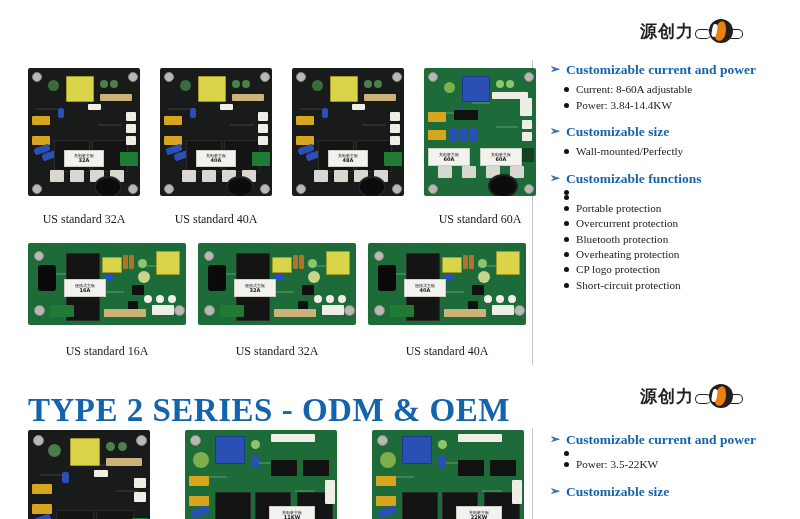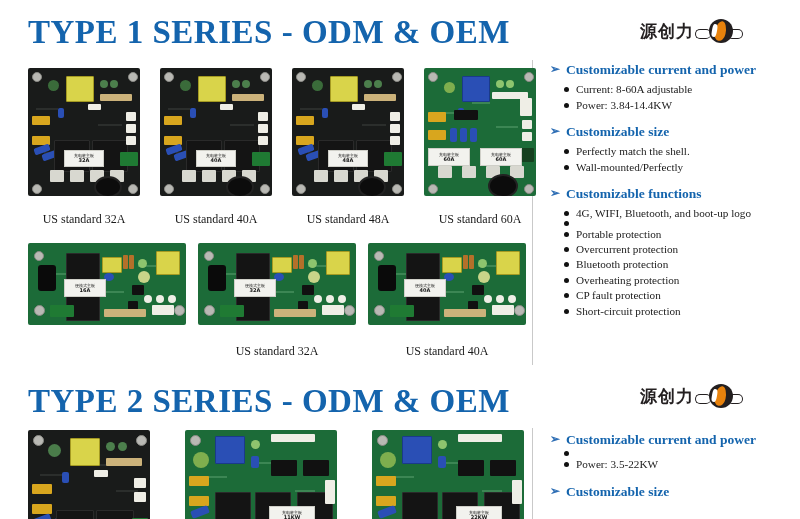--- a/index.html
+++ b/index.html
@@ -12,21 +12,21 @@
   
   .section-title{
     position:absolute;
     font-family:"Liberation Serif",serif;
     font-weight:bold;font-style:normal;
     color:#1464ad;
     letter-spacing:.5px;
     white-space:nowrap;
   }
   #t1-title{left:28px;top:14px;font-size:33px;}
-  #t2-title{left:28px;top:383px;font-size:33px;}
+  #t2-title{left:28px;top:392px;font-size:33px;}
 
   
   .logo{position:absolute;display:flex;align-items:center;gap:2px;}
   #logo1{left:640px;top:18px;}
   #logo2{left:640px;top:383px;}
   .logo-cn{
     font-family:"DejaVu Sans",sans-serif;font-weight:bold;
     font-size:17px;color:#231f20;letter-spacing:1px;
   }
   .logo-mark{position:relative;width:46px;height:26px;}
@@ -107,21 +107,20 @@
   .lbl .amp{font-family:"DejaVu Sans",sans-serif;font-weight:bold;color:#111;}
   .specks{position:absolute;inset:0;opacity:.55;}
   .specks i{position:absolute;display:block;background:#3a3f3c;}
   .board.green .specks i{background:#9fd8a8;opacity:.45;}
 </style>
 </head>
 <body>
 
 <div class="page">
 
-  <div class="section-title" id="t1-title">TYPE 1 SERIES - ODM &amp; OEM</div>
 
   <div class="logo" id="logo1">
     <span class="logo-cn">源创力</span>
     <span class="logo-mark">
       <span class="wing l"></span>
         <span class="wing r"></span>
       <span class="disc"></span>
         <span class="swoosh"></span>
         <span class="swoosh2"></span>
     </span>
@@ -148,38 +147,33 @@
 
     <div class="gap"></div>
 
     <div class="feat-head">
       <span class="arrow">➢</span>
       <span>Customizable size</span>
     </div>
     <ul class="feat-list">
       <li>
           <span class="dot"></span>
-          <span>Perfectly match the shell.</span>
-        </li>
-      <li>
-          <span class="dot"></span>
           <span>Wall-mounted/Perfectly</span>
         </li>
     </ul>
 
     <div class="gap"></div>
 
     <div class="feat-head">
       <span class="arrow">➢</span>
       <span>Customizable functions</span>
     </div>
     <ul class="feat-list">
       <li>
           <span class="dot"></span>
-          <span>4G, WIFI, Bluetooth, and boot-up logo</span>
         </li>
       <li>
           <span class="dot"></span>
         </li>
       <li>
           <span class="dot"></span>
           <span>Portable protection</span>
         </li>
       <li>
           <span class="dot"></span>
@@ -188,21 +182,21 @@
       <li>
           <span class="dot"></span>
           <span>Bluetooth protection</span>
         </li>
       <li>
           <span class="dot"></span>
           <span>Overheating protection</span>
         </li>
       <li>
           <span class="dot"></span>
-          <span>CP fault protection</span>
+          <span>CP logo protection</span>
         </li>
       <li>
           <span class="dot"></span>
           <span>Short-circuit protection</span>
         </li>
     </ul>
   </div>
 
   <div class="board dark" style="left:28px;top:68px;width:112px;height:128px;">
     <div class="specks">
@@ -361,21 +355,20 @@
     <div class="chip" style="left:86px;top:98px;width:14px;height:12px;background:#d8d8d0;"></div>
     <div class="torus" style="left:64px;top:106px;width:26px;height:20px;"></div>
     <div class="screw" style="left:4px;top:4px;width:8px;height:8px;"></div>
     <div class="screw" style="left:100px;top:4px;width:8px;height:8px;"></div>
     <div class="screw" style="left:4px;top:116px;width:8px;height:8px;"></div>
     <div class="screw" style="left:100px;top:116px;width:8px;height:8px;"></div>
   </div>
 
   <div class="cap" style="left:28px;top:212px;width:112px;">US standard 32A</div>
   <div class="cap" style="left:160px;top:212px;width:112px;">US standard 40A</div>
-  <div class="cap" style="left:292px;top:212px;width:112px;">US standard 48A</div>
   <div class="cap" style="left:424px;top:212px;width:112px;">US standard 60A</div>
 
   <div class="board green" style="left:28px;top:243px;width:158px;height:82px;">
     <div class="specks">
         <i style="left:20px;top:30px;width:30px;height:2px"></i>
         <i style="left:70px;top:48px;width:26px;height:2px"></i>
         <i style="left:110px;top:22px;width:24px;height:2px"></i>
       </div>
     <div class="cap-blk" style="left:10px;top:22px;width:18px;height:26px;border-radius:3px;"></div>
     <div class="relay" style="left:38px;top:10px;width:32px;height:30px;"></div>
@@ -463,20 +456,21 @@
     <div class="term-yel" style="left:22px;top:62px;width:24px;height:12px;background:#1f7a33;"></div>
     <div class="lbl" style="left:36px;top:36px;width:40px;height:16px;">
       <span class="cn" style="font-size:4px;">便携式主板</span>
       <span class="amp" style="font-size:5px;">40A</span>
     </div>
     <div class="screw" style="left:6px;top:8px;width:8px;height:8px;"></div>
     <div class="screw" style="left:6px;top:62px;width:9px;height:9px;"></div>
     <div class="screw" style="left:146px;top:62px;width:9px;height:9px;"></div>
   </div>
 
+  <div class="cap" style="left:28px;top:344px;width:158px;">US standard 16A</div>
   <div class="cap" style="left:198px;top:344px;width:158px;">US standard 32A</div>
   <div class="cap" style="left:368px;top:344px;width:158px;">US standard 40A</div>
 
   <div class="section-title" id="t2-title">TYPE 2 SERIES - ODM &amp; OEM</div>
 
   <div class="logo" id="logo2">
     <span class="logo-cn">源创力</span>
     <span class="logo-mark">
       <span class="wing l"></span>
         <span class="wing r"></span>

